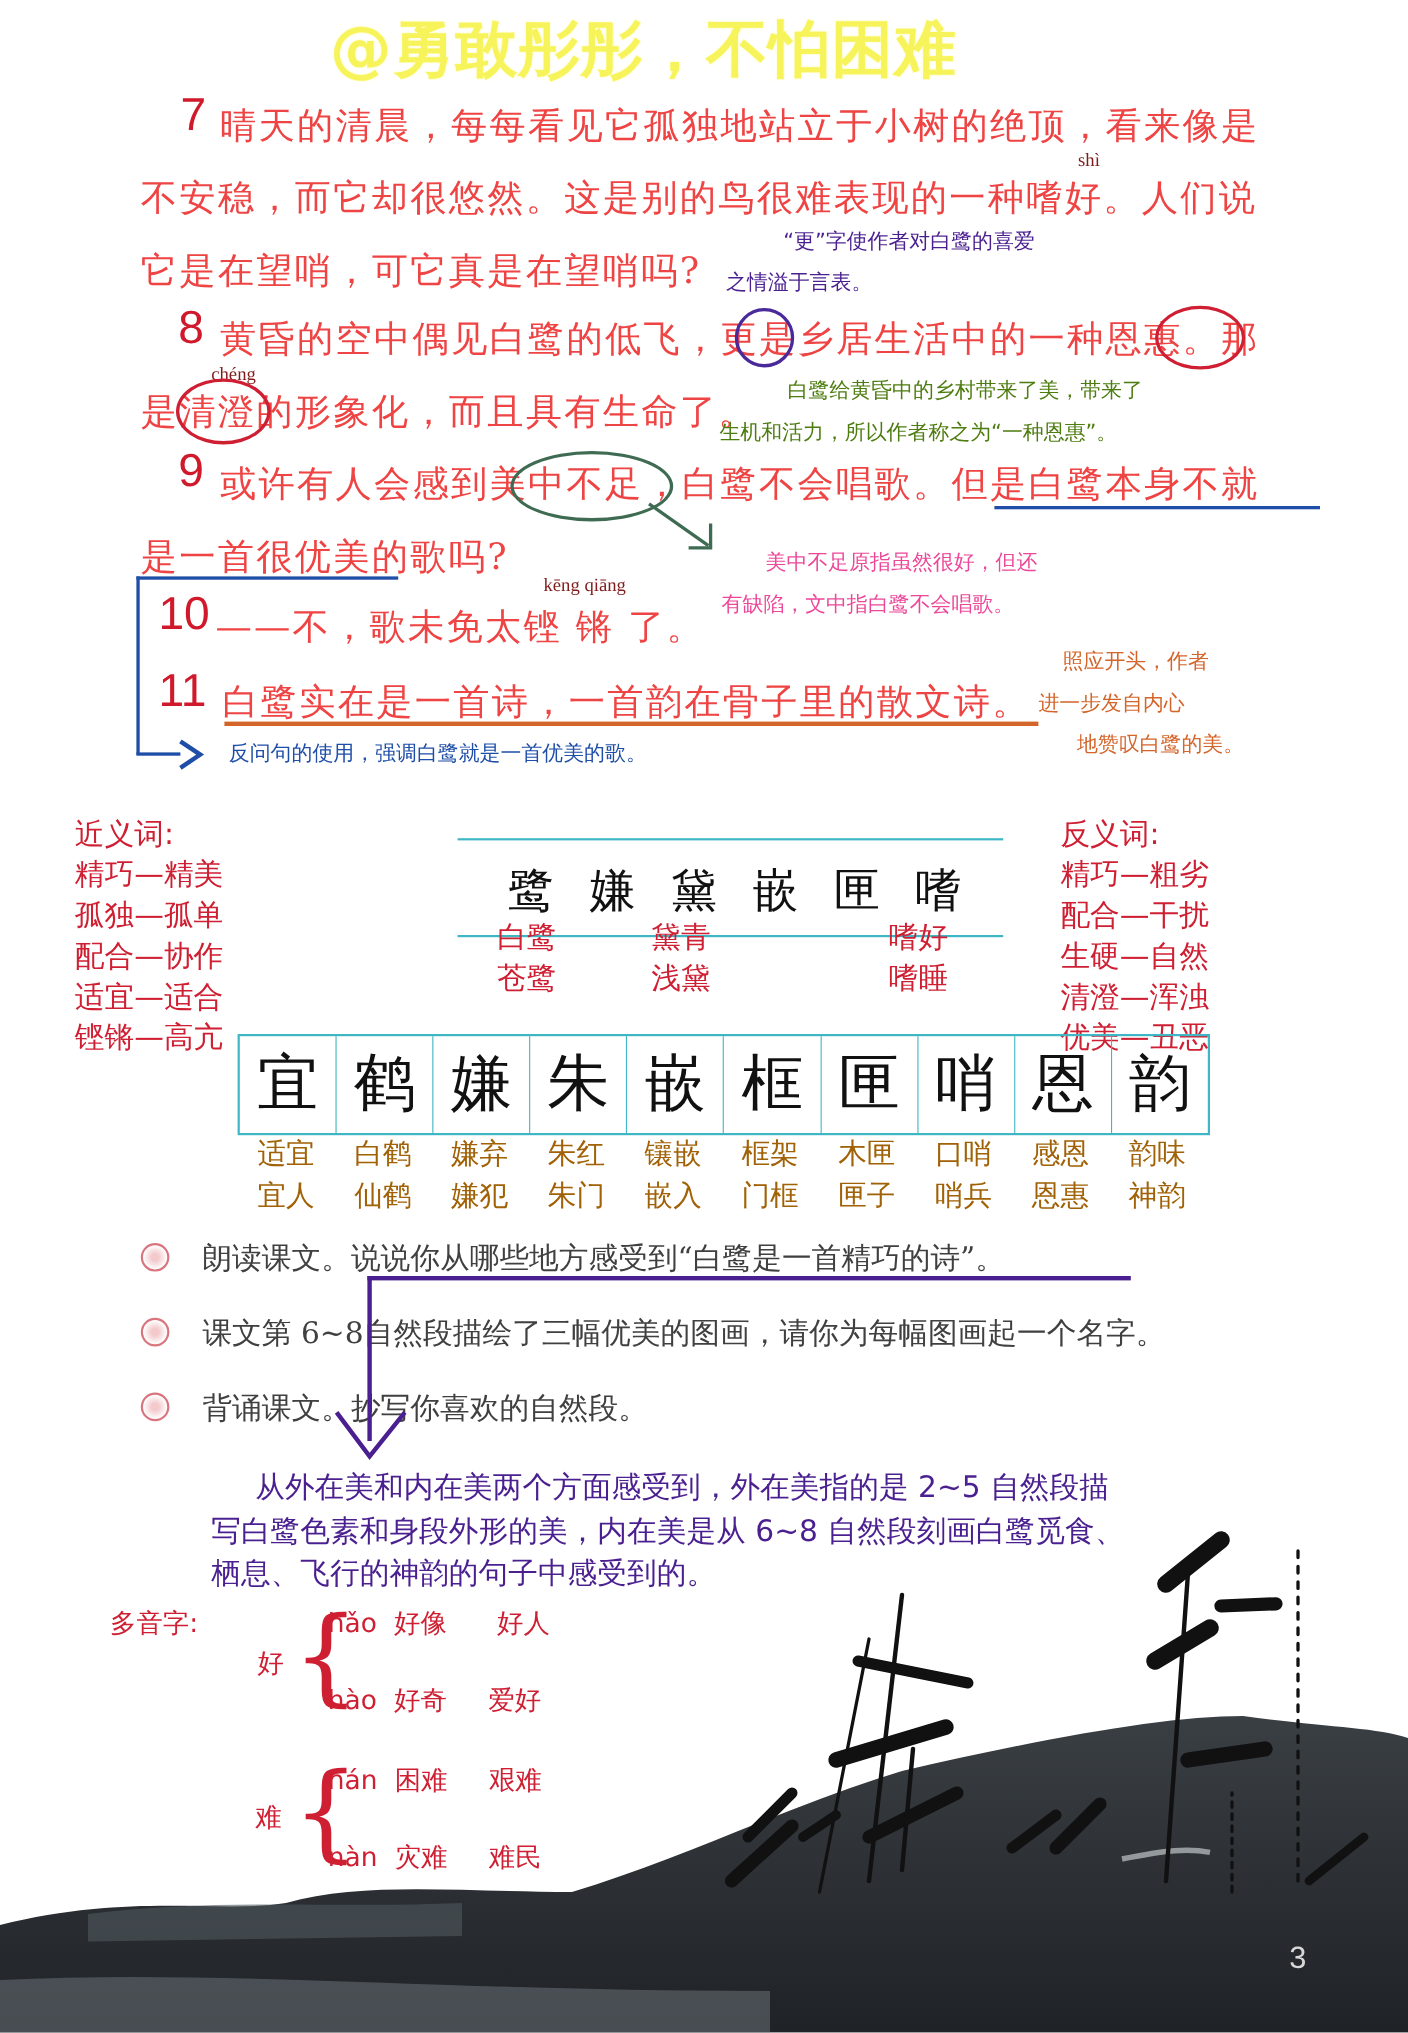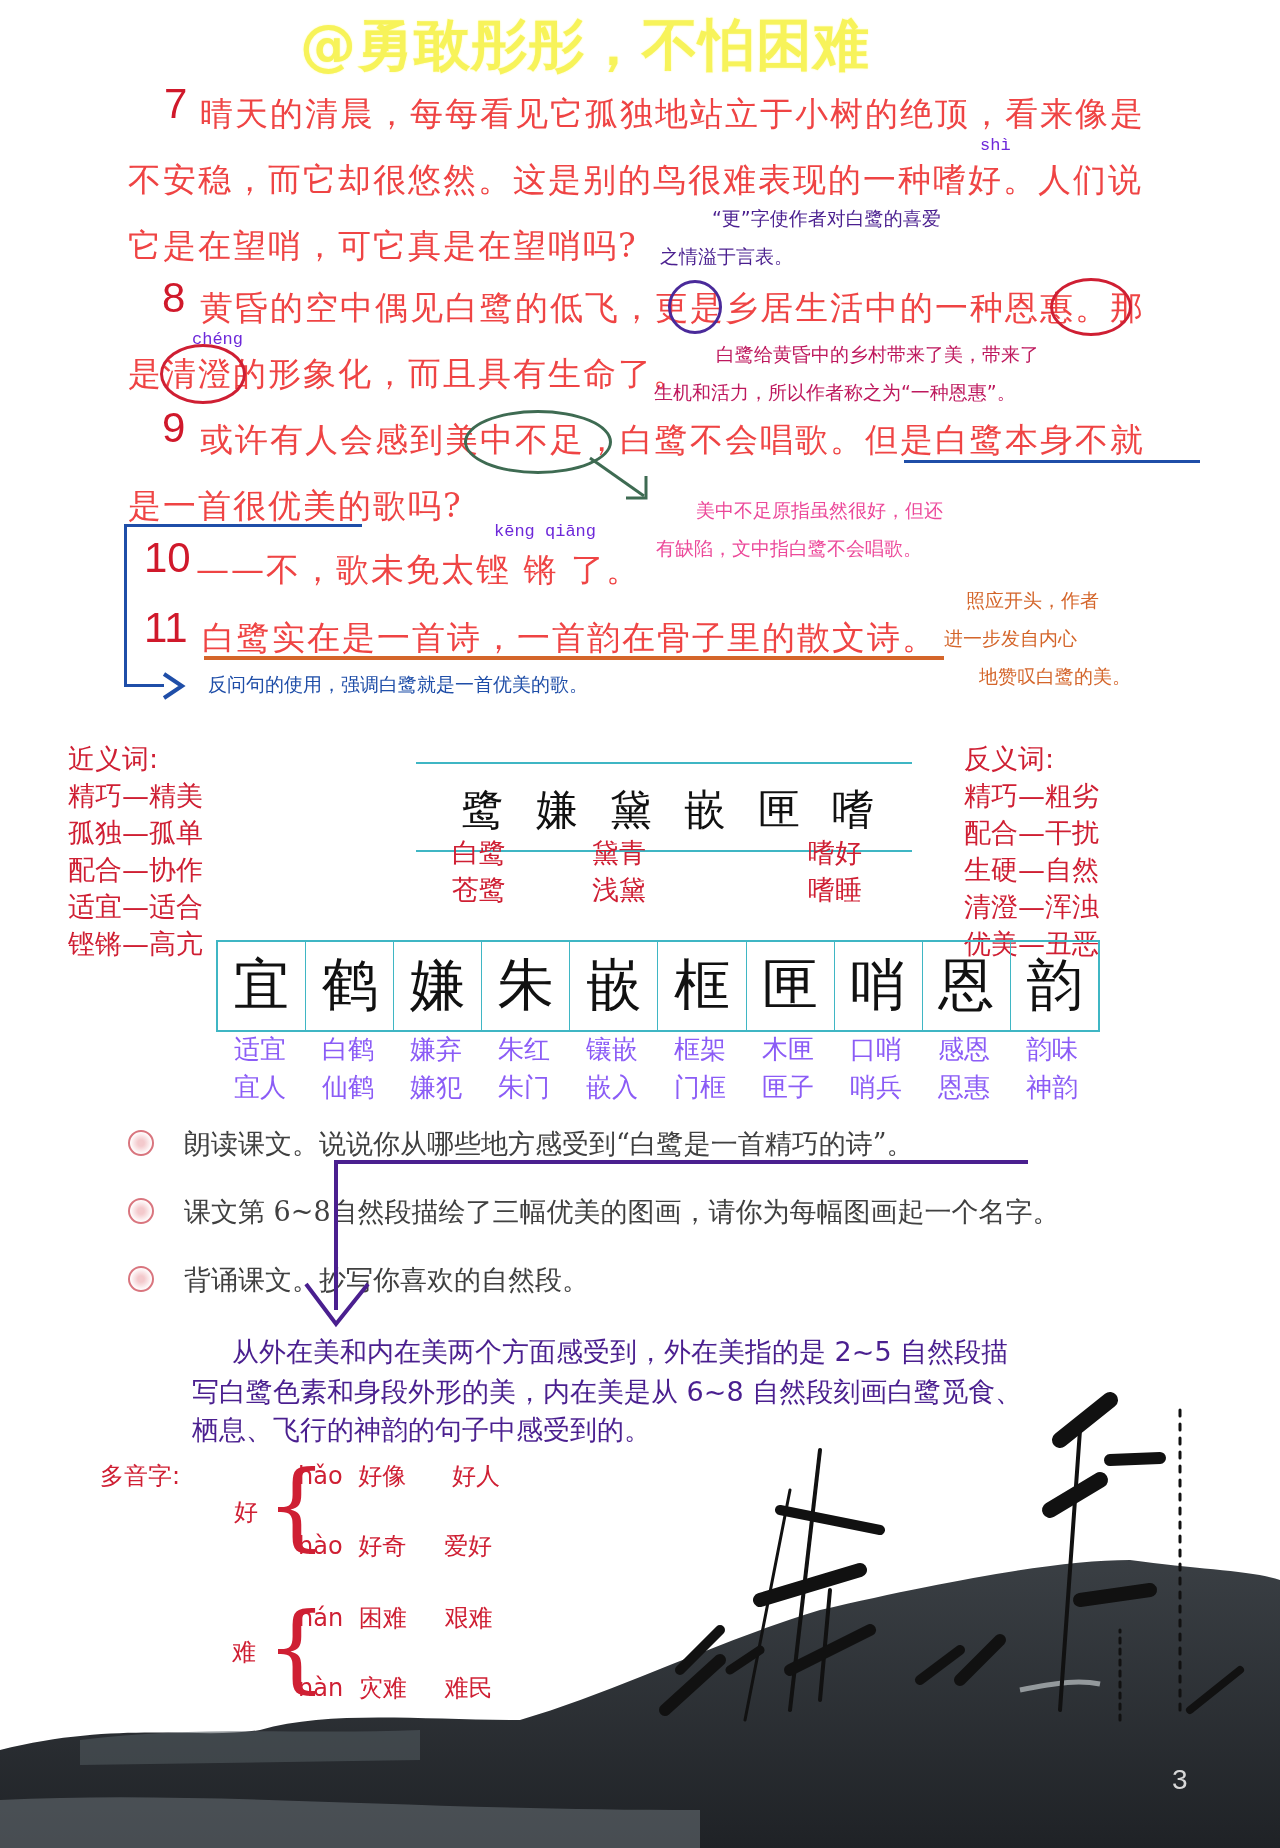--- a/index.html
+++ b/index.html
@@ -3,37 +3,37 @@
 <meta charset="utf-8">
 <style>
   html,body{margin:0;padding:0;}
   body{width:1280px;height:1848px;position:relative;background:#ffffff;overflow:hidden;
        font-family:"DejaVu Serif","Liberation Serif",serif;color:#1a1a1a;}
   .abs{position:absolute;white-space:nowrap;}
   .watermark{left:300px;top:8px;font-family:"DejaVu Sans","Liberation Sans",sans-serif;font-weight:bold;
        font-size:56px;color:#f7f35a;letter-spacing:1px;text-shadow:0 0 2px #fffb9a;}
   .para{font-size:33px;letter-spacing:2px;color:#ef4444;}
   .pnum{font-family:"Liberation Sans","DejaVu Sans",sans-serif;color:#d0192b;font-size:42px;}
-  .pinyin{font-family:Liberation Mono, monospace;font-size:17px;color:#6d28d9;}
+  .pinyin{font-family:Liberation Serif, serif;font-size:17px;color:#7f1d1d;}
   .note{font-family:"DejaVu Sans","Liberation Sans",sans-serif;font-size:19px;}
   .purple{color:#4a1f8f;}
-  .red{color:#be185d;}
+  .red{color:#4d7c0f;}
   .green{color:#ec4899;text-align:center;}
   .orange{color:#d4652a;}
   .blue{color:#1f4ea8;}
   .circle{position:absolute;border-radius:50%;}
   .list-red{font-family:"DejaVu Sans","Liberation Sans",sans-serif;color:#cf1f33;font-size:27px;line-height:37px;}
   .hline{position:absolute;height:3px;}
   .vline{position:absolute;width:3px;}
   .gridbox{position:absolute;left:216px;top:940px;width:880px;height:88px;border:2px solid #3fb6c4;display:flex;}
   .gridcell{flex:1;border-right:1.5px solid #3fb6c4;display:flex;align-items:center;justify-content:center;
        font-family:"DejaVu Serif","Liberation Serif",serif;font-size:56px;color:#111;}
   .gridcell:last-child{border-right:none;}
   .wordcol{position:absolute;top:1030px;width:88px;text-align:center;font-family:"DejaVu Sans","Liberation Sans",sans-serif;
-       color:#8b5cf6;font-size:26px;line-height:38px;}
+       color:#a16207;font-size:26px;line-height:38px;}
   .task{font-size:27px;color:#404040;}
   .task-icon{position:absolute;width:22px;height:22px;border-radius:50%;border:2px solid #d9757e;
        background:radial-gradient(circle,#f3c9cc 20%,#fff 70%);}
   .poly{font-family:"DejaVu Sans","Liberation Sans",sans-serif;color:#cf1f33;font-size:24px;}
   .brace{font-family:"DejaVu Serif","Liberation Serif",serif;color:#cf1f33;}
   .pagenum{font-family:"Liberation Sans",sans-serif;color:#d8d8d8;font-size:28px;}
 </style>
 </head>
 <body>
 

